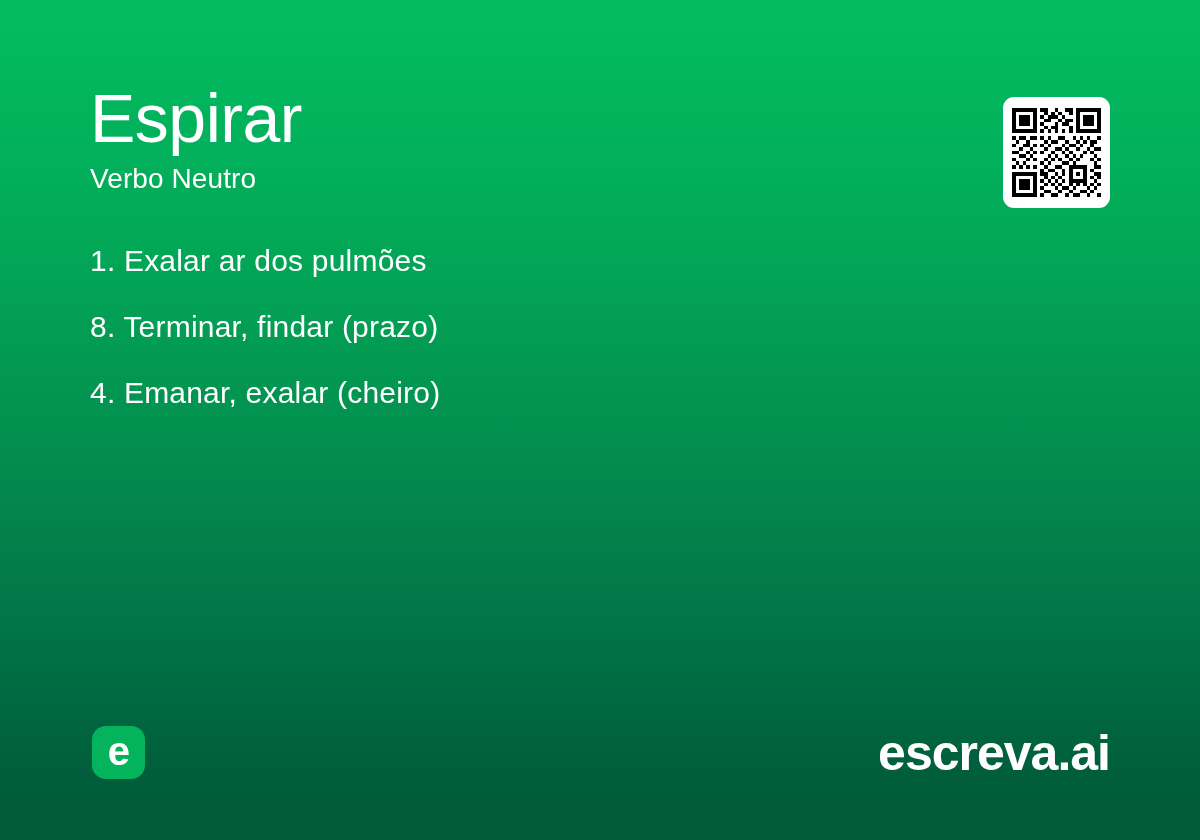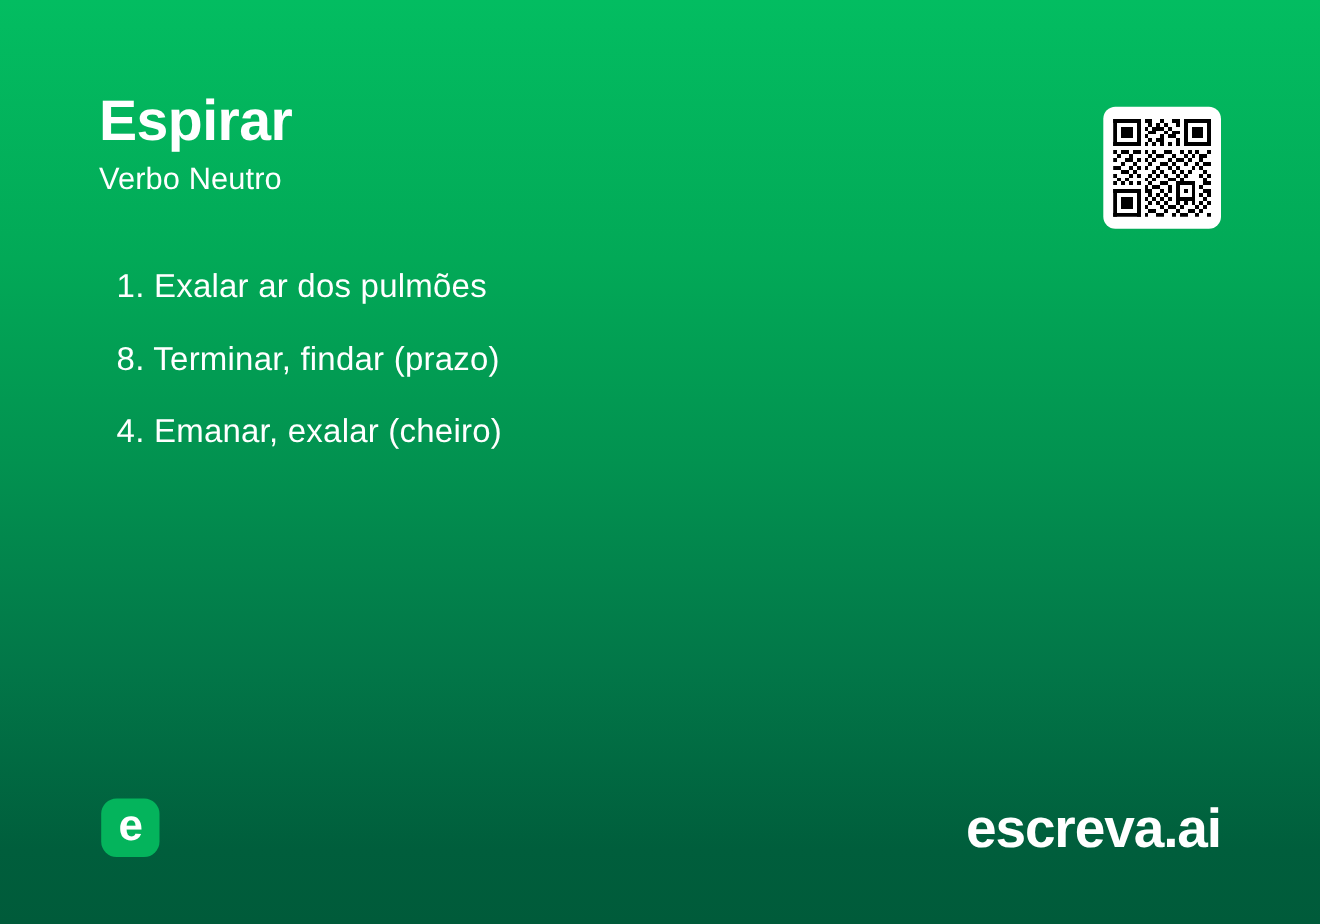--- a/index.html
+++ b/index.html
@@ -28,23 +28,23 @@
   
   .header {
     position: absolute;
     left: 90px;
     top: 84px;
     width: 820px;
   }
 
   .word-title {
     margin: 0;
-    font-size: 52px;
+    font-size: 68px;
     line-height: 1.0;
-    font-weight: 700;
+    font-weight: 400;
     letter-spacing: -0.5px;
     color: #ffffff;
   }
 
   .word-class {
     margin: 12px 0 0 0;
     font-size: 28px;
     line-height: 1.1;
     font-weight: 500;
     letter-spacing: 0.1px;
@@ -70,21 +70,21 @@
   .qr-wrap svg {
     display: block;
     width: 89px;
     height: 89px;
     shape-rendering: crispEdges;
   }
 
   
   .definitions {
     position: absolute;
-    left: 106px;
+    left: 90px;
     top: 246px;
     width: 900px;
     margin: 0;
     padding: 0;
     list-style: none;
   }
 
   .definitions li {
     font-size: 30px;
     line-height: 1.0;

